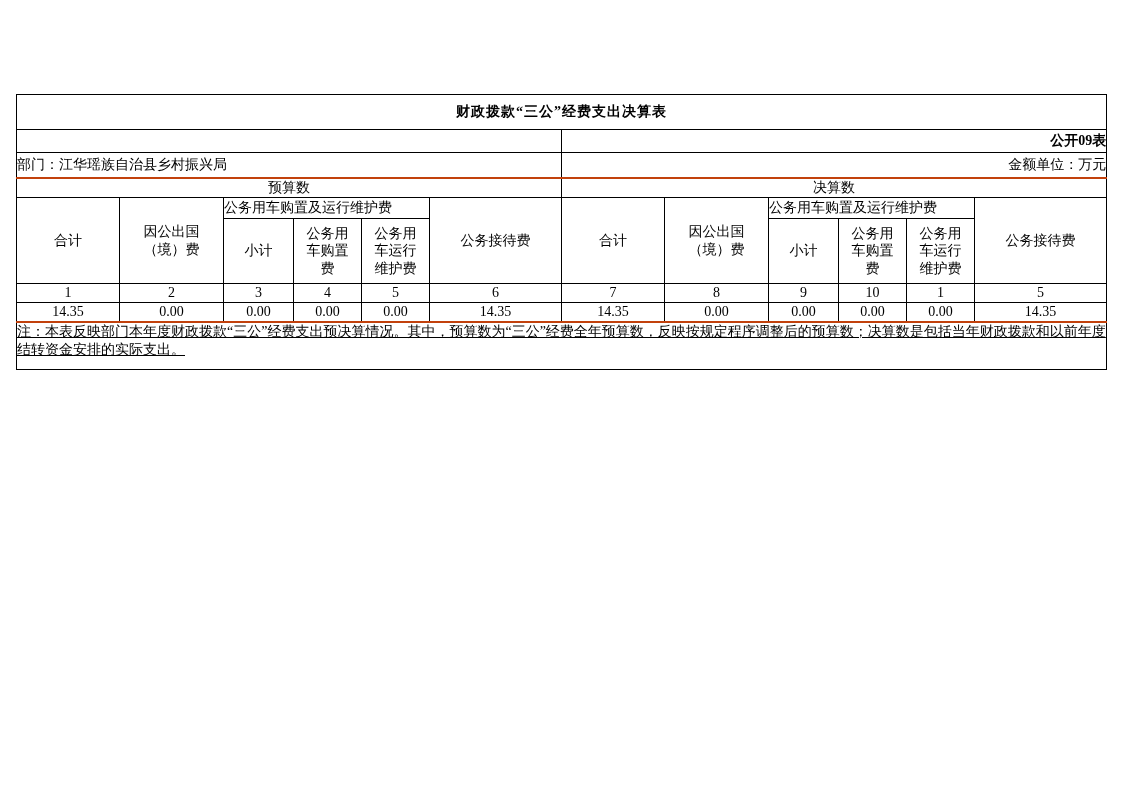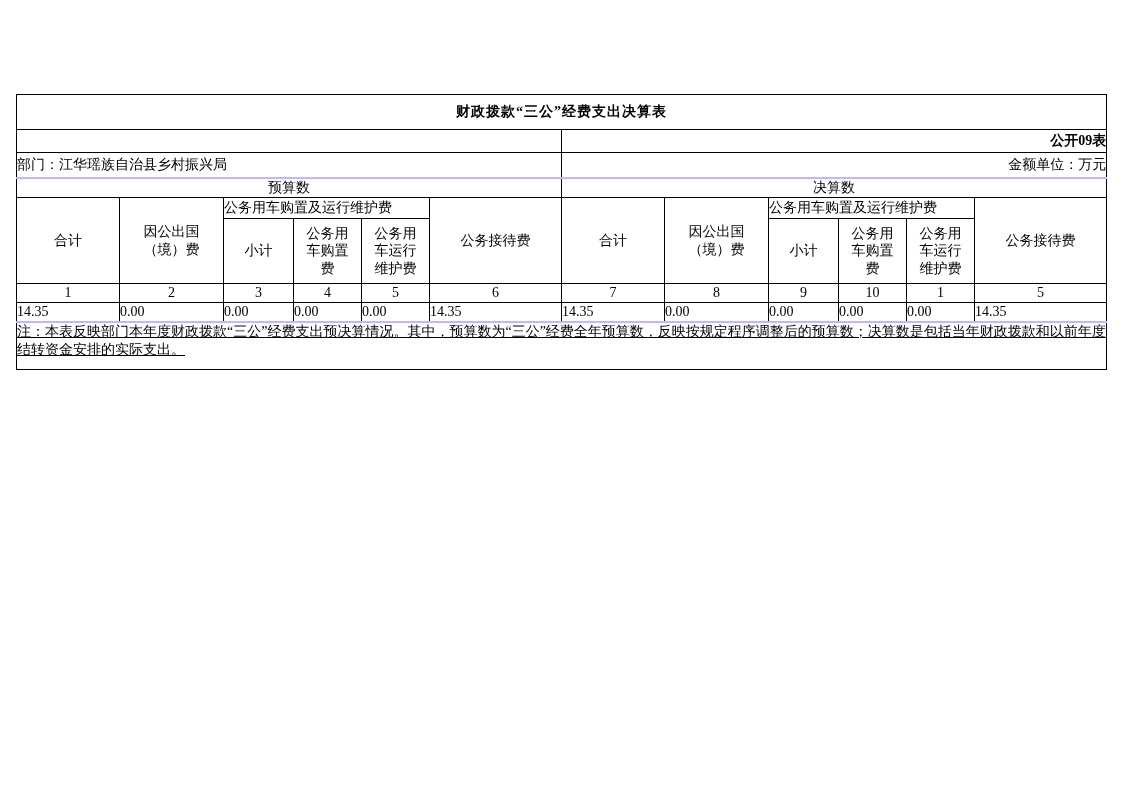--- a/index.html
+++ b/index.html
@@ -58,21 +58,21 @@
     padding-left: 4px;
     font-size: 15px;
   }
   td.unit-cell {
     height: 24px;
     text-align: right;
     vertical-align: middle;
     padding-right: 4px;
     font-size: 15px;
   }
-  tr.thick-bottom td { border-bottom: 2px solid #c4b5fd; }
+  tr.thick-bottom td { border-bottom: 2px solid #c2410c; }
   td.section-cell {
     height: 18px;
     text-align: center;
     vertical-align: middle;
     font-size: 15px;
   }
   td.group-cell {
     height: 20px;
     text-align: left;
     vertical-align: middle;
@@ -87,21 +87,21 @@
   tr.subhead-row td { height: 64px; }
   td.num-cell {
     height: 18px;
     text-align: center;
     vertical-align: middle;
     font-size: 14px;
     color: #222222;
   }
   td.val-cell {
     height: 18px;
-    text-align: left;
+    text-align: center;
     vertical-align: middle;
     padding-right: 4px;
     font-size: 14px;
   }
   td.note-cell {
     height: 46px;
     text-align: left;
     vertical-align: top;
     padding: 2px 5px 2px 4px;
     font-size: 15px;

